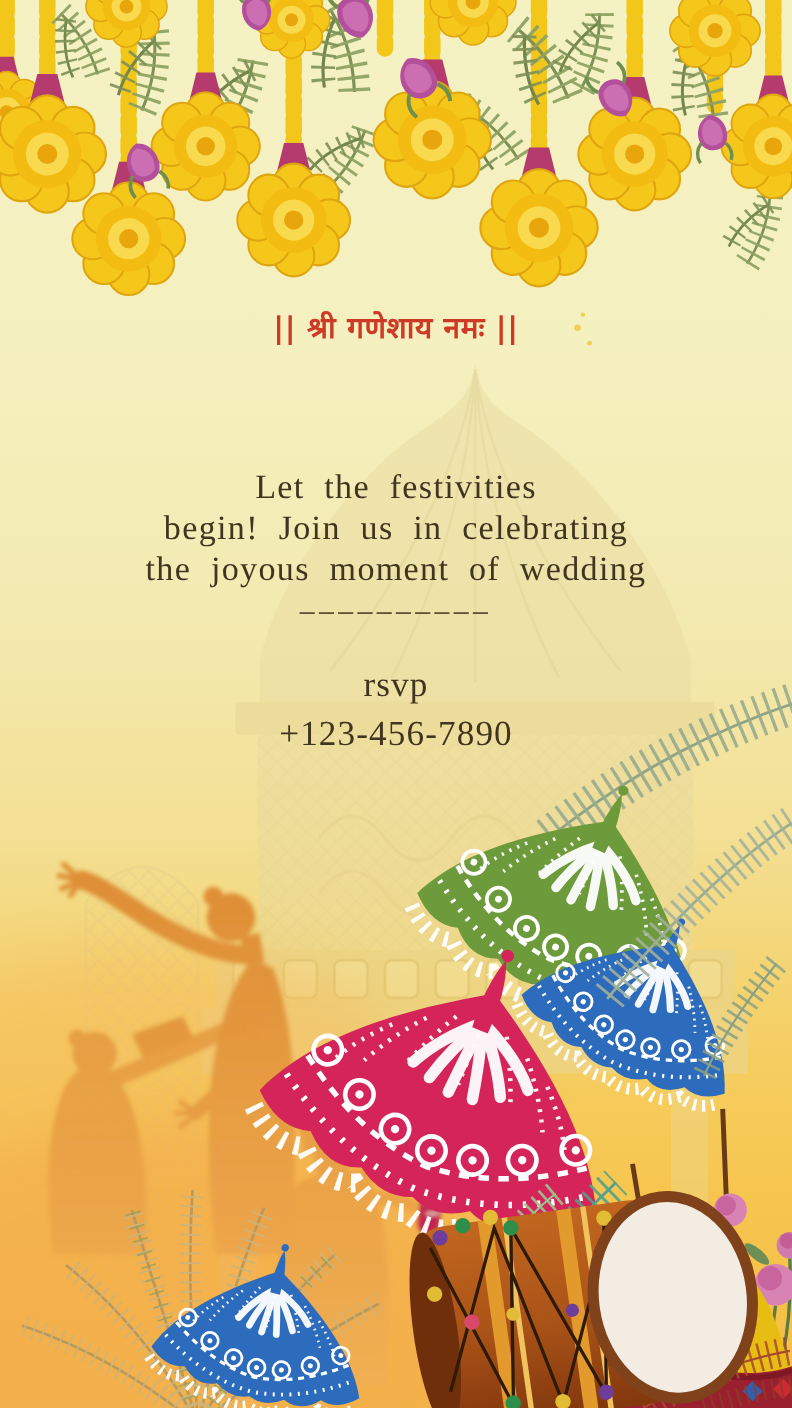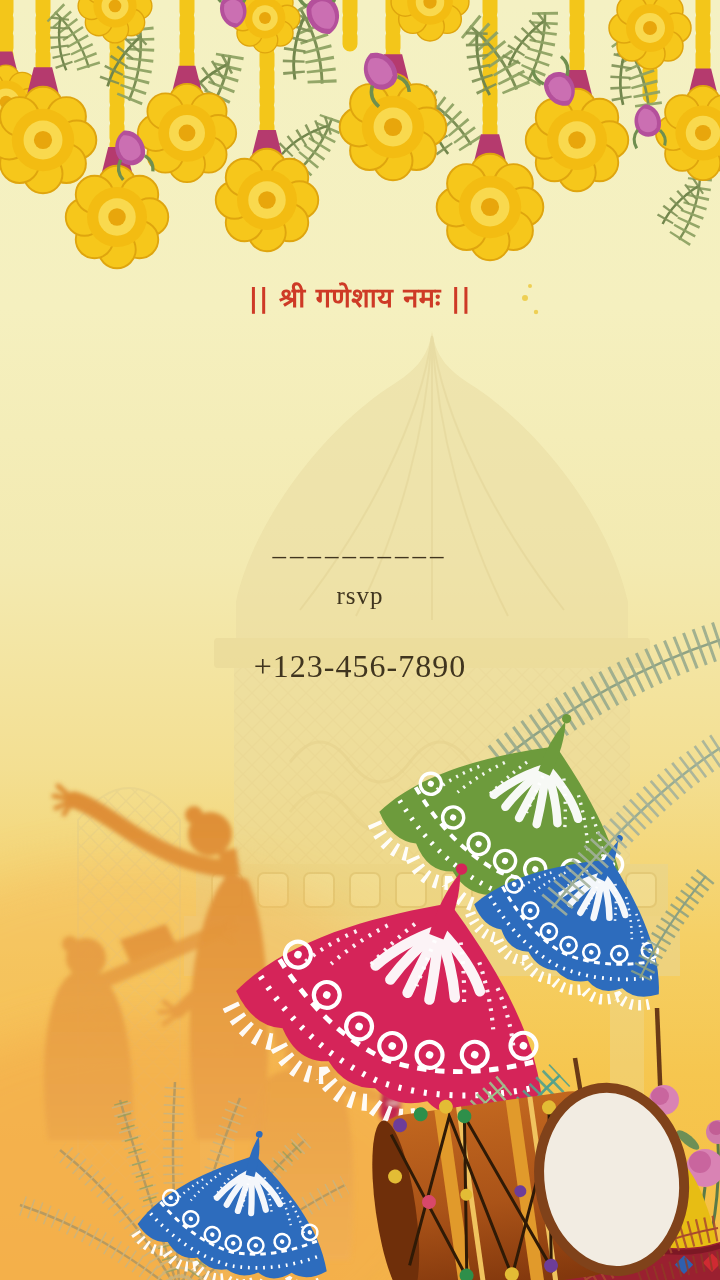--- a/index.html
+++ b/index.html
@@ -10,21 +10,21 @@
       #f4f1c3 0%, #f5f0bf 24%, #f3eab1 44%, #f3df92 60%,
       #f5d066 73%, #f6c64f 84%, #f5bd42 100%);
   }
   .bg{position:absolute;inset:0;width:720px;height:1280px;}
   .txt{position:absolute;left:0;width:100%;text-align:center;}
   .invocation{top:278px;color:#ce3a26;font-size:27px;font-weight:bold;
     font-family:"DejaVu Sans","Liberation Sans",sans-serif;letter-spacing:.5px;}
   .message{top:424px;color:#40351f;font-size:31px;line-height:37px;
     letter-spacing:1.2px;word-spacing:9px;}
   .divider{top:540px;color:#40351f;font-size:27px;letter-spacing:4px;}
-  .rsvp-label{top:582px;color:#40351f;font-size:25px;letter-spacing:1px;}
+  .rsvp-label{top:604px;color:#40351f;font-size:32px;letter-spacing:1px;}
   .rsvp-phone{top:648px;color:#40351f;font-size:32px;letter-spacing:1px;}
 </style>
 </head>
 <body>
 
 <div class="card">
 
 <svg class="bg" viewBox="0 0 720 1280" xmlns="http://www.w3.org/2000/svg">
   <defs>
     <linearGradient id="dgrad" gradientUnits="userSpaceOnUse" x1="0" y1="790" x2="0" y2="1270">
@@ -392,20 +392,25 @@
           <circle cx="428" cy="1192" r="7" fill="#d8486a"></circle>
       <circle cx="466" cy="1190" r="6" fill="#e3bc35"></circle>
           <circle cx="520" cy="1194" r="6" fill="#6d3d99"></circle>
     </g>
     <ellipse cx="612" cy="1195" rx="72" ry="92" fill="#f2ece2" stroke="#80421a" stroke-width="10"></ellipse>
   </g>
 </svg>
 
 <div class="txt invocation">|| श्री गणेशाय नमः ||</div>
 
+<div class="txt message">
+  <div>Let the festivities</div>
+  <div>begin! Join us in celebrating</div>
+  <div>the joyous moment of wedding</div>
+</div>
 
 <div class="txt divider">––––––––––</div>
 
 <div class="txt rsvp-label">rsvp</div>
 
 <div class="txt rsvp-phone">+123-456-7890</div>
 
 </div>
 
 </body></html>

